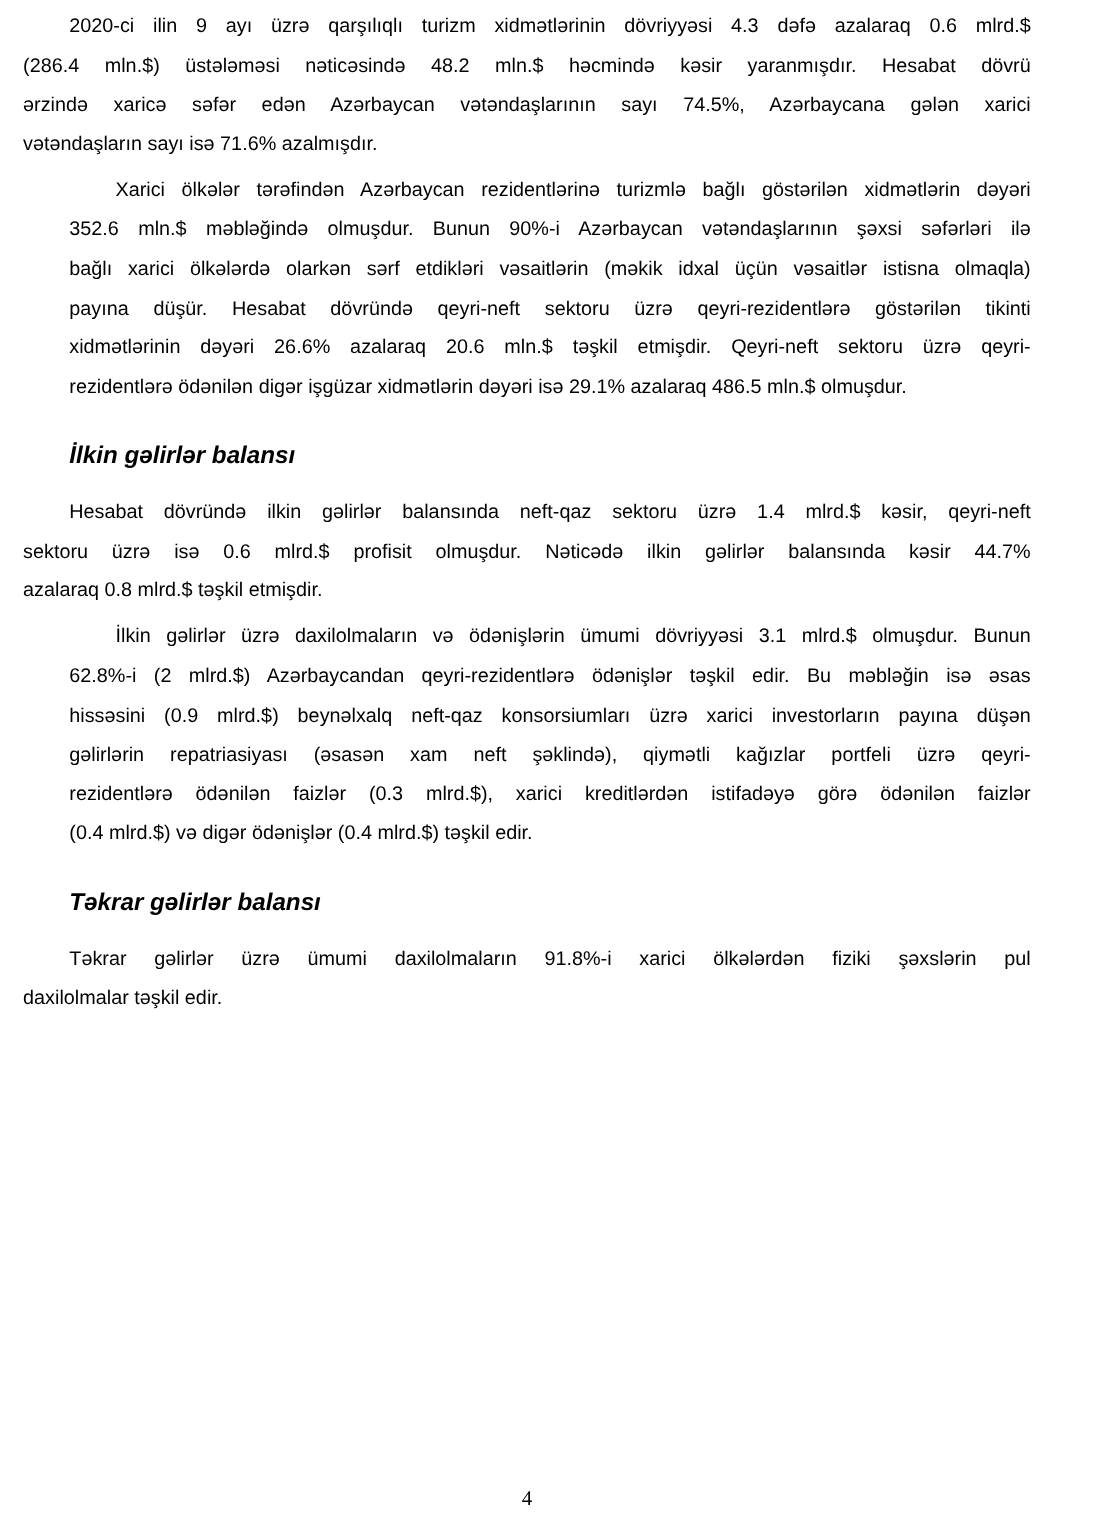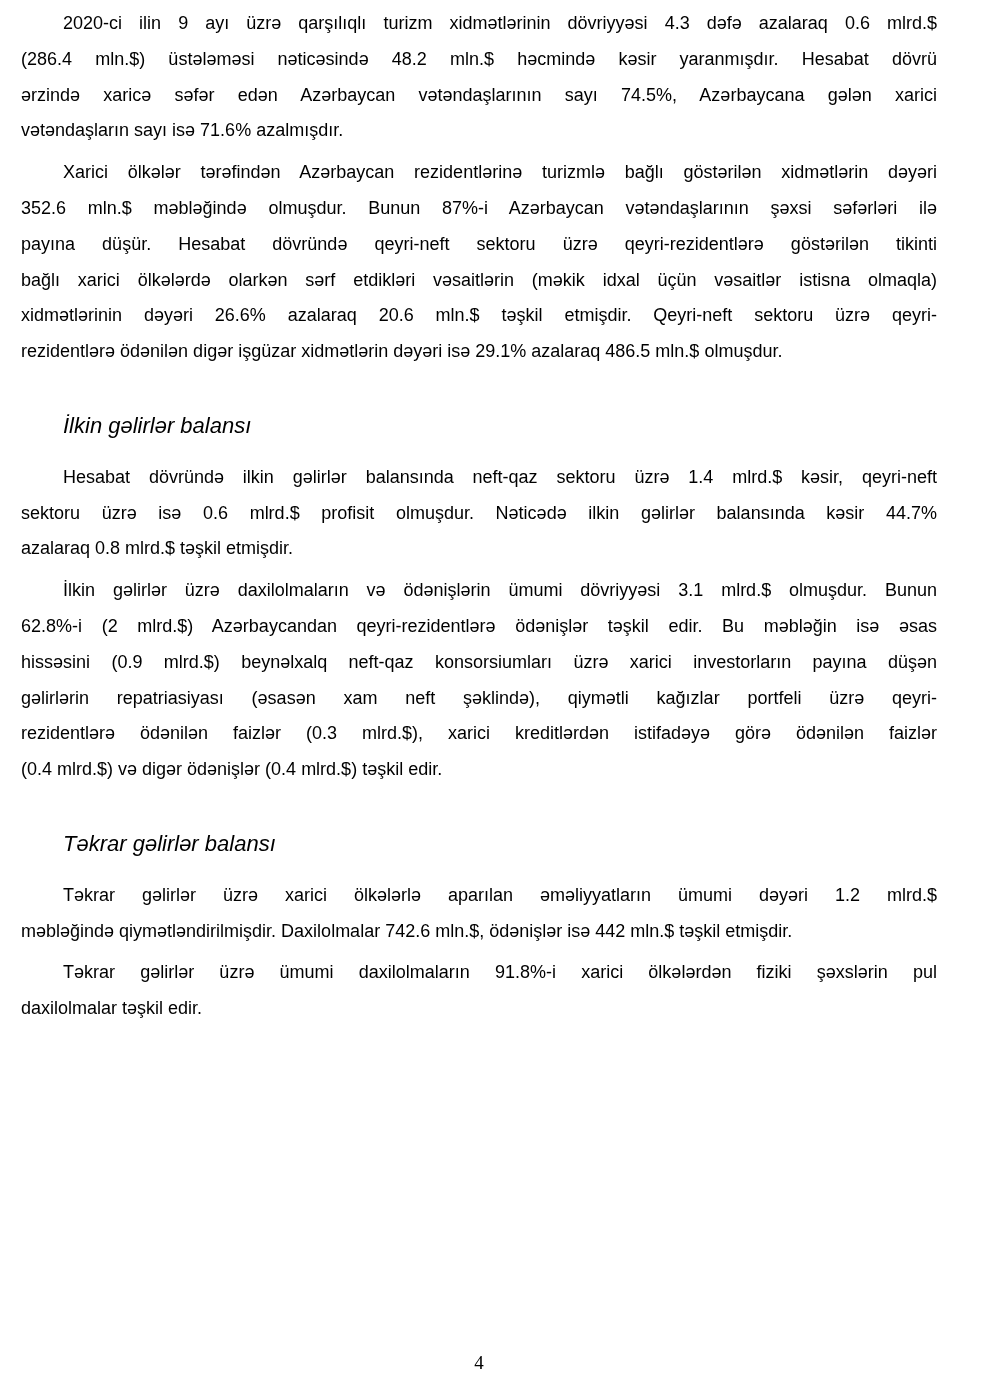--- a/index.html
+++ b/index.html
@@ -12,35 +12,35 @@
     position: relative;
     overflow: hidden;
   }
   .page {
     padding: 6px 63px 0 21px;
   }
   .para {
     font-size: 18px;
     line-height: 35.8px;
   }
-  .para + .para { margin-top: 6px; }
+  .para + .para { margin-top: 6px; margin-left: 42px; }
   .line {
     text-align: justify;
     text-align-last: justify;
     white-space: normal;
   }
   .line.first { padding-left: 42px; }
   .line.last { text-align-last: left; }
   .heading {
     font-size: 22px;
     line-height: 35.8px;
-    font-weight: normal;
+    font-weight: bold;
     font-style: italic;
     padding-left: 42px;
-    margin: 38px 0 16px 0;
+    margin: 26px 0 16px 0;
   }
   .footer {
     position: absolute;
     top: 1352px;
     left: 21px;
     width: 916px;
     text-align: center;
     font-family: "Liberation Serif", serif;
     font-size: 19px;
     color: #000000;
@@ -51,44 +51,40 @@
 
 <main class="page">
     <div class="para">
       <div class="line first">2020-ci ilin 9 ayı üzrə qarşılıqlı turizm xidmətlərinin dövriyyəsi 4.3 dəfə azalaraq 0.6 mlrd.$</div>
       <div class="line">(286.4 mln.$) üstələməsi nəticəsində 48.2 mln.$ həcmində kəsir yaranmışdır. Hesabat dövrü</div>
       <div class="line">ərzində xaricə səfər edən Azərbaycan vətəndaşlarının sayı 74.5%, Azərbaycana gələn xarici</div>
       <div class="line last">vətəndaşların sayı isə 71.6% azalmışdır.</div>
     </div>
     <div class="para">
       <div class="line first">Xarici ölkələr tərəfindən Azərbaycan rezidentlərinə turizmlə bağlı göstərilən xidmətlərin dəyəri</div>
-      <div class="line">352.6 mln.$ məbləğində olmuşdur. Bunun 87%-i Azərbaycan vətəndaşlarının şəxsi səfərləri ilə</div>
+      <div class="line">352.6 mln.$ məbləğində olmuşdur. Bunun 90%-i Azərbaycan vətəndaşlarının şəxsi səfərləri ilə</div>
+      <div class="line">bağlı xarici ölkələrdə olarkən sərf etdikləri vəsaitlərin (məkik idxal üçün vəsaitlər istisna olmaqla)</div>
       <div class="line">payına düşür. Hesabat dövründə qeyri-neft sektoru üzrə qeyri-rezidentlərə göstərilən tikinti</div>
-      <div class="line">bağlı xarici ölkələrdə olarkən sərf etdikləri vəsaitlərin (məkik idxal üçün vəsaitlər istisna olmaqla)</div>
       <div class="line">xidmətlərinin dəyəri 26.6% azalaraq 20.6 mln.$ təşkil etmişdir. Qeyri-neft sektoru üzrə qeyri-</div>
       <div class="line last">rezidentlərə ödənilən digər işgüzar xidmətlərin dəyəri isə 29.1% azalaraq 486.5 mln.$ olmuşdur.</div>
     </div>
     <div class="heading">İlkin gəlirlər balansı</div>
     <div class="para">
       <div class="line first">Hesabat dövründə ilkin gəlirlər balansında neft-qaz sektoru üzrə 1.4 mlrd.$ kəsir, qeyri-neft</div>
       <div class="line">sektoru üzrə isə 0.6 mlrd.$ profisit olmuşdur. Nəticədə ilkin gəlirlər balansında kəsir 44.7%</div>
       <div class="line last">azalaraq 0.8 mlrd.$ təşkil etmişdir.</div>
     </div>
     <div class="para">
       <div class="line first">İlkin gəlirlər üzrə daxilolmaların və ödənişlərin ümumi dövriyyəsi 3.1 mlrd.$ olmuşdur. Bunun</div>
       <div class="line">62.8%-i (2 mlrd.$) Azərbaycandan qeyri-rezidentlərə ödənişlər təşkil edir. Bu məbləğin isə əsas</div>
       <div class="line">hissəsini (0.9 mlrd.$) beynəlxalq neft-qaz konsorsiumları üzrə xarici investorların payına düşən</div>
       <div class="line">gəlirlərin repatriasiyası (əsasən xam neft şəklində), qiymətli kağızlar portfeli üzrə qeyri-</div>
       <div class="line">rezidentlərə ödənilən faizlər (0.3 mlrd.$), xarici kreditlərdən istifadəyə görə ödənilən faizlər</div>
       <div class="line last">(0.4 mlrd.$) və digər ödənişlər (0.4 mlrd.$) təşkil edir.</div>
     </div>
     <div class="heading">Təkrar gəlirlər balansı</div>
     <div class="para">
-      <div class="line first">Təkrar gəlirlər üzrə xarici ölkələrlə aparılan əməliyyatların ümumi dəyəri 1.2 mlrd.$</div>
-      <div class="line last">məbləğində qiymətləndirilmişdir. Daxilolmalar 742.6 mln.$, ödənişlər isə 442 mln.$ təşkil etmişdir.</div>
-    </div>
-    <div class="para">
       <div class="line first">Təkrar gəlirlər üzrə ümumi daxilolmaların 91.8%-i xarici ölkələrdən fiziki şəxslərin pul</div>
       <div class="line last">daxilolmalar təşkil edir.</div>
     </div>
   </main>
 
 <div class="footer">4</div>
 
 </body></html>

